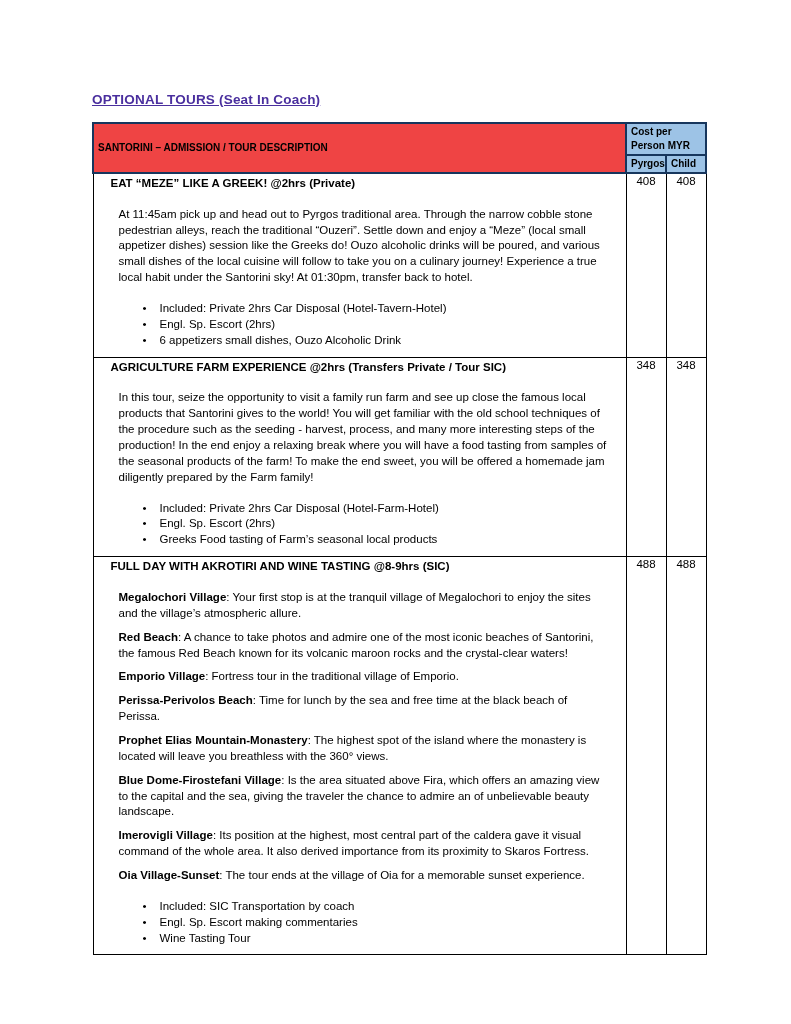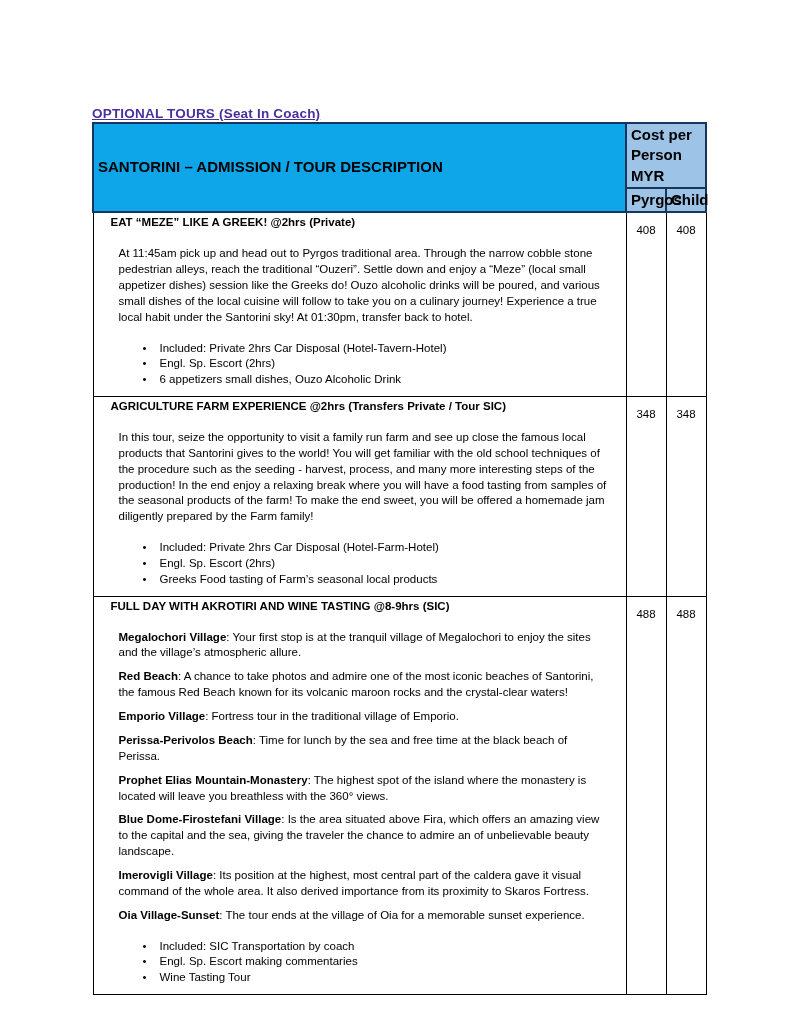--- a/index.html
+++ b/index.html
@@ -9,51 +9,51 @@
     width: 791px;
     height: 1024px;
     background: #ffffff;
     font-family: "Liberation Sans", sans-serif;
     color: #000000;
     overflow: hidden;
   }
   .doc-title {
     position: absolute;
     left: 92px;
-    top: 106px;
+    top: 92px;
     font-size: 13.5px;
     font-weight: 700;
     text-decoration: underline;
     letter-spacing: 0.2px;
   }
   .tour-table {
     position: absolute;
     left: 92px;
     top: 122px;
     width: 613px;
     border-collapse: collapse;
     table-layout: fixed;
     font-size: 11.5px;
     line-height: 1.38;
   }
   .tour-table th, .tour-table td { border: 1px solid #000000; }
   .tour-table thead th {
     background: #9DC3E6;
     border: 2px solid #17365D;
     font-weight: 700;
-    font-size: 15px;
+    font-size: 10px;
     text-align: left;
     padding: 1px 4px;
   }
   th.hdr-desc { vertical-align: middle; padding-left: 5px; }
   th.hdr-cost { vertical-align: top; height: 32px; line-height: 1.35; }
   th.hdr-sub  { text-align: center; height: 16px; padding: 0 2px 1px; }
   .tour-table tbody td { vertical-align: top; }
   td.desc  { padding: 2px 8px 8px 17px; }
-  td.price { text-align: center; padding-top: 10px; }
+  td.price { text-align: center; padding-top: 0; }
   .row-title { font-weight: 700; }
   .row-body  { margin-top: 15px; }
   .row-body p { margin: 8px; }
   .bullets { list-style: none; margin: 15px 0 0 0; padding: 0; }
   .bullets li { position: relative; padding-left: 49px; }
   .bullets li::before { content: "\2022"; position: absolute; left: 32px; top: 0; }
   tbody tr:nth-child(1) td { height: 177px; }
   tbody tr:nth-child(2) td { height: 195px; }
   tbody tr:nth-child(3) td { height: 326px; }
 </style>
@@ -65,21 +65,21 @@
   <div class="doc-title" style="color: rgb(74, 47, 158);">OPTIONAL TOURS (Seat In Coach)</div>
 
   <table class="tour-table">
     <colgroup>
       <col style="width:533px">
       <col style="width:40px">
       <col style="width:40px">
     </colgroup>
     <thead>
       <tr>
-        <th rowspan="2" class="hdr-desc" style="background: #0ea5e9; border-color: rgb(23, 54, 93);">SANTORINI – ADMISSION / TOUR DESCRIPTION</th>
+        <th rowspan="2" class="hdr-desc" style="background: #ef4444; border-color: rgb(23, 54, 93);">SANTORINI – ADMISSION / TOUR DESCRIPTION</th>
         <th colspan="2" class="hdr-cost" style="background: rgb(157, 195, 230); border-color: rgb(23, 54, 93);">Cost per Person MYR</th>
       </tr>
       <tr>
         <th class="hdr-sub" style="background: rgb(157, 195, 230); border-color: rgb(23, 54, 93);">Pyrgos</th>
         <th class="hdr-sub" style="background: rgb(157, 195, 230); border-color: rgb(23, 54, 93); margin-top: 47px;">Child</th>
       </tr>
     </thead>
     <tbody>
         <tr>
           <td class="desc">

